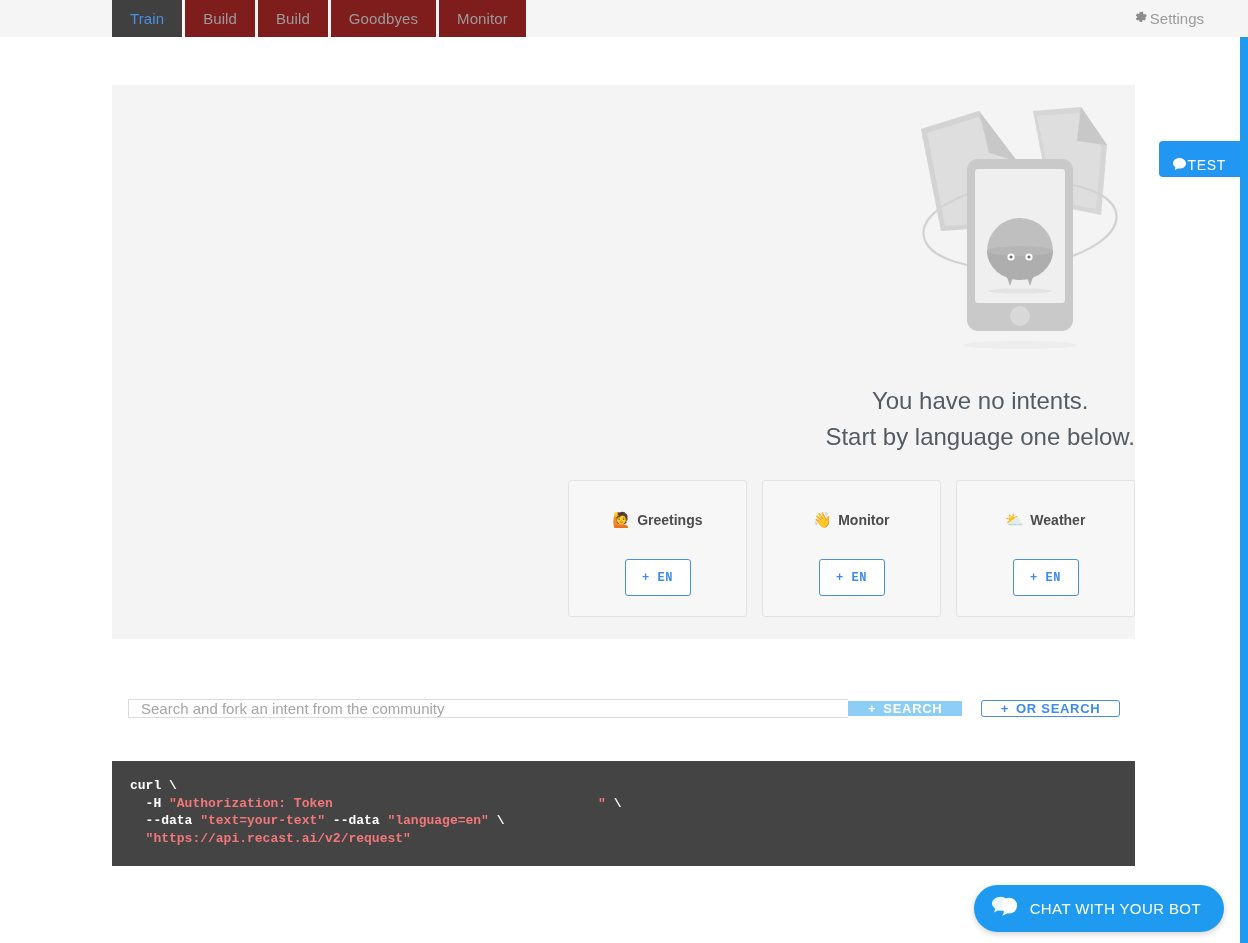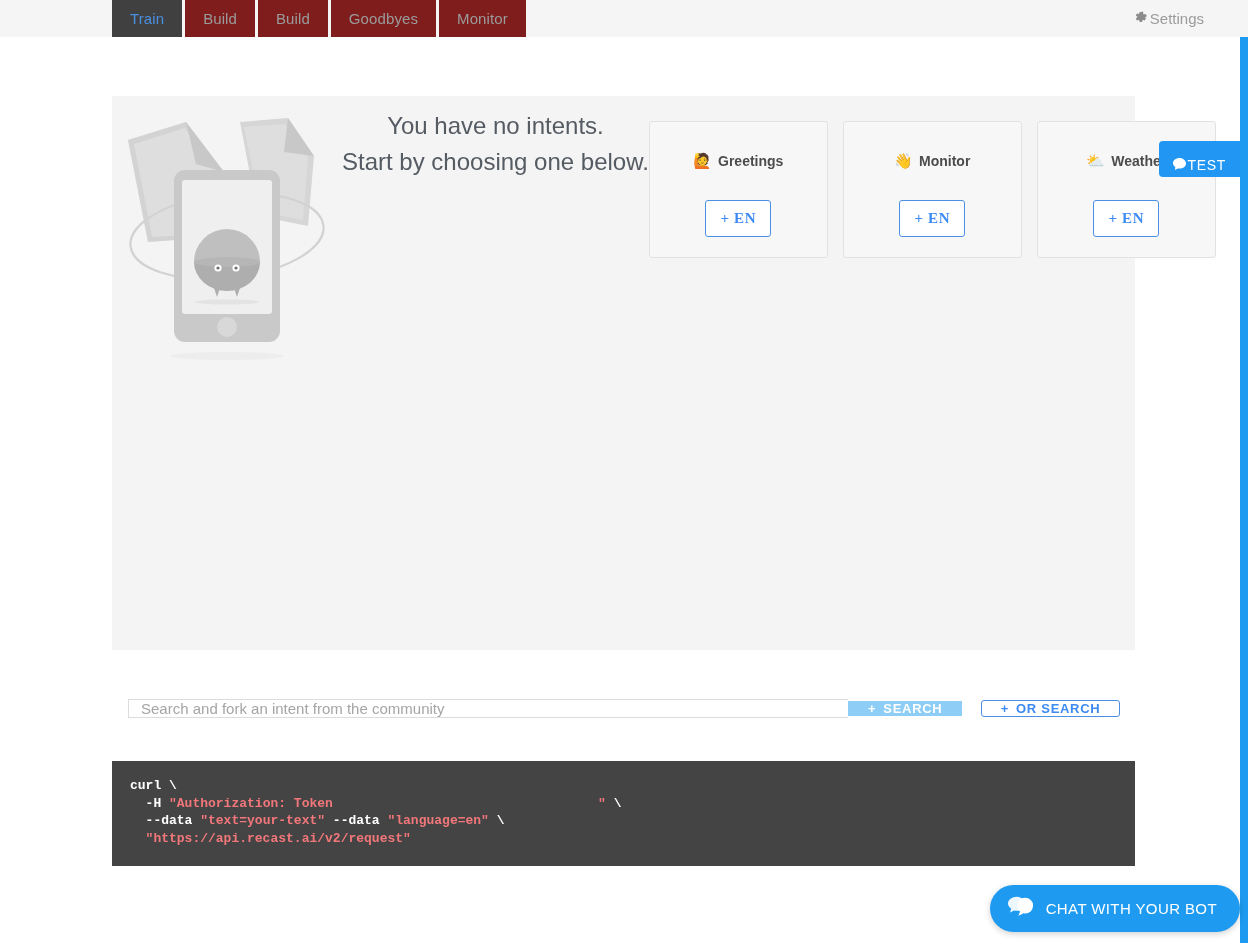--- a/index.html
+++ b/index.html
@@ -66,25 +66,26 @@
     position: absolute;
     left: 0; top: 37px;
     width: 1240px;
     height: 906px;
     background: #fff;
   }
 
   
   #empty-panel {
     position: absolute;
-    left: 112px; top: 59px;
+    left: 112px; top: 48px;
     width: 1023px; height: 554px;
     background: #f4f4f4;
     display: flex;
-    align-items: flex-start;
+    flex-direction: column;
+    align-items: flex-end;
   }
 
   #illustration { margin-top: 20px; }
 
   #empty-title {
     margin-top: 12px;
     font-size: 24px;
     color: #555b63;
     text-align: center;
     line-height: 36px;
@@ -119,28 +120,28 @@
     white-space: nowrap;
   }
   .card-emoji { font-size: 15px; }
   .card-btn {
     margin-top: 30px;
     width: 66px; height: 37px;
     border: 1px solid #4a90e2;
     border-radius: 3px;
     background: #fff;
     color: #3d8bf2;
-    font-size: 15px;
+    font-size: 12px;
     font-weight: bold;
     letter-spacing: .6px;
     display: flex;
     align-items: center;
     justify-content: center;
     cursor: pointer;
-    font-family: Liberation Serif, serif;
+    font-family: Liberation Mono, monospace;
   }
 
   
   #search-row {
     position: absolute;
     left: 128px; top: 650px;
     width: 992px; height: 42px;
     display: flex;
     align-items: center;
   }
@@ -218,21 +219,21 @@
     display: flex;
     align-items: center;
     gap: 0;
     padding: 12px 14px 0 13px;
     font-size: 14px;
     letter-spacing: .7px;
     cursor: pointer;
   }
   #chat-btn {
     position: absolute;
-    right: 8px; bottom: 11px;
+    right: 24px; bottom: 11px;
     height: 47px;
     background: #1e9bf0;
     border-radius: 24px;
     color: #fff;
     display: flex;
     align-items: center;
     gap: 11px;
     padding: 0 23px 0 17px;
     font-size: 15px;
     letter-spacing: .4px;
@@ -313,21 +314,21 @@
         <path d="M102 172 l3 9 l3 -9 z" fill="#aeaeae"></path>
         <path d="M122 172 l3 9 l3 -9 z" fill="#aeaeae"></path>
         <ellipse cx="115" cy="186" rx="32" ry="2.6" fill="#e3e3e3"></ellipse>
 
         <ellipse cx="115" cy="240" rx="57" ry="4" fill="#ededed"></ellipse>
       </svg>
     </div>
 
     <div id="empty-title">
       <div>You have no intents.</div>
-      <div>Start by choosing one below.</div>
+      <div>Start by language one below.</div>
     </div>
 
     <div id="cards">
 
       <div class="card">
         <div class="card-title">
           <span class="card-emoji">🙋</span>
           <span>Greetings</span>
         </div>
         <div class="card-btn">+ EN</div>

